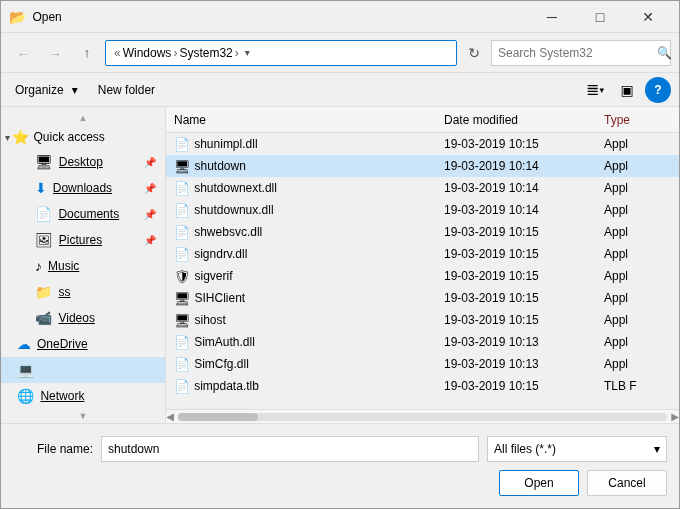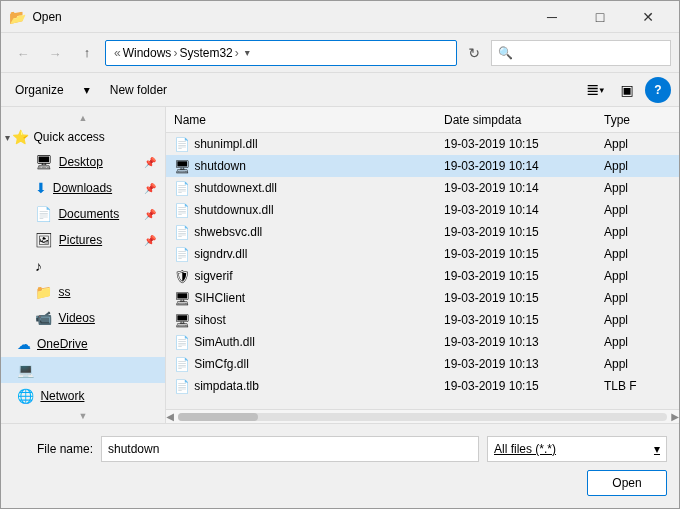--- a/index.html
+++ b/index.html
@@ -139,21 +139,21 @@
       gap: 8px;
       flex-shrink: 0;
     }
     .toolbar-btn {
       height: 26px;
       border: none;
       background: transparent;
       cursor: pointer;
       display: flex;
       align-items: center;
-      gap: 20px;
+      gap: 8px;
       padding: 0 6px;
       font-size: 12px;
       border-radius: 2px;
     }
     .toolbar-right {
       margin-left: auto;
       display: flex;
       align-items: center;
       gap: 4px;
     }
@@ -242,21 +242,21 @@
       height: 26px;
       display: flex;
       align-items: center;
       border-bottom: 1px solid #ddd;
       background: #f5f5f5;
       padding-right: 8px;
       flex-shrink: 0;
     }
     .col-name { width: 270px; padding: 0 8px; font-size: 12px; color: #000; cursor: pointer; }
     .col-date { width: 160px; padding: 0 8px; font-size: 12px; color: #000; cursor: pointer; }
-    .col-type { flex: 1; padding: 0 8px; font-size: 12px; color: #000000; cursor: pointer; }
+    .col-type { flex: 1; padding: 0 8px; font-size: 12px; color: #7f1d1d; cursor: pointer; }
 
     
     .file-list {
       flex: 1;
       overflow-y: auto;
       overflow-x: hidden;
     }
     .file-list::-webkit-scrollbar { width: 8px; }
     .file-list::-webkit-scrollbar-track { background: #f5f5f5; }
     .file-list::-webkit-scrollbar-thumb { background: #c0c0c0; border-radius: 3px; }
@@ -337,21 +337,20 @@
       width: 180px;
       height: 26px;
       border: 1px solid #ccc;
       padding: 0 6px;
       font-size: 12px;
       background: #fff;
       display: flex;
       align-items: center;
       justify-content: space-between;
       cursor: pointer;
-      text-decoration: underline;
     }
     .button-row {
       display: flex;
       align-items: center;
       justify-content: flex-end;
       gap: 8px;
     }
     .action-btn {
       height: 26px;
       min-width: 80px;
@@ -391,20 +390,21 @@
     <div class="address-path">
       <span class="path-sep">«</span>
       <span class="path-segment">Windows</span>
       <span class="path-sep"> › </span>
       <span class="path-segment">System32</span>
       <span class="path-sep"> › </span>
       <span class="path-chevron">▾</span>
     </div>
     <button class="refresh-btn">↻</button>
     <div class="search-box">
+      <input class="search-input" type="text" placeholder="Search System32" style="">
       <span style="color:#888;font-size:12px;">🔍</span>
     </div>
   </div>
 
   <div class="toolbar">
     <button class="toolbar-btn">
       <span>Organize</span>
       <span>▾</span>
     </button>
     <button class="toolbar-btn">
@@ -460,20 +460,21 @@
       <div class="sidebar-item">
         <span style="width:12px;"></span>
         <span class="item-icon">🖼</span>
         <span class="item-label">Pictures</span>
         <span class="pin-icon">📌</span>
       </div>
 
       <div class="sidebar-item">
         <span style="width:12px;"></span>
         <span class="item-icon">♪</span>
+        <span class="item-label">Music</span>
       </div>
 
       <div class="sidebar-item">
         <span style="width:12px;"></span>
         <span class="item-icon">📁</span>
         <span class="item-label">ss</span>
       </div>
 
       <div class="sidebar-item">
         <span style="width:12px;"></span>
@@ -497,21 +498,21 @@
 
       <div style="display:flex;justify-content:center;height:14px;align-items:center;">
         <span style="font-size:9px;color:#999;">▼</span>
       </div>
     </div>
 
     <div class="file-area">
 
       <div class="col-headers">
         <div class="col-name">Name</div>
-        <div class="col-date">Date simpdata</div>
+        <div class="col-date">Date modified</div>
         <div class="col-type">Type</div>
       </div>
 
       <div class="file-list" id="file-list">
       <div class="file-row">
       <div class="file-cell-name">
         <span class="file-icon">📄</span>
         <span class="file-name-text">shunimpl.dll</span>
       </div>
       <div class="file-cell-date">19-03-2019 10:15</div>
@@ -621,15 +622,16 @@
     <div class="filename-row">
       <span class="filename-label">File name:</span>
       <input class="filename-input" type="text" value="shutdown" style="">
       <div class="filetype-select">
         <span>All files (*.*)</span>
         <span>▾</span>
       </div>
     </div>
     <div class="button-row">
       <button class="action-btn primary">Open</button>
+      <button class="action-btn">Cancel</button>
     </div>
   </div>
 </div>
 
 </body></html>

